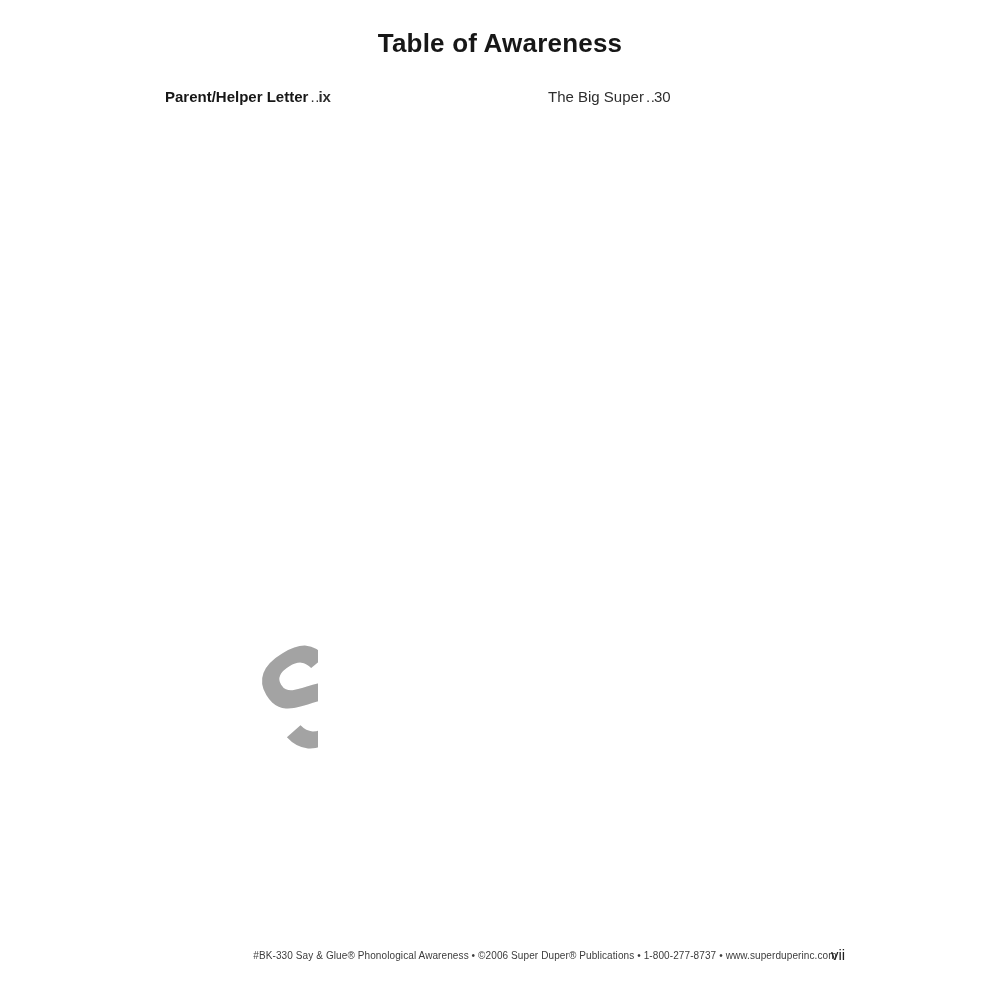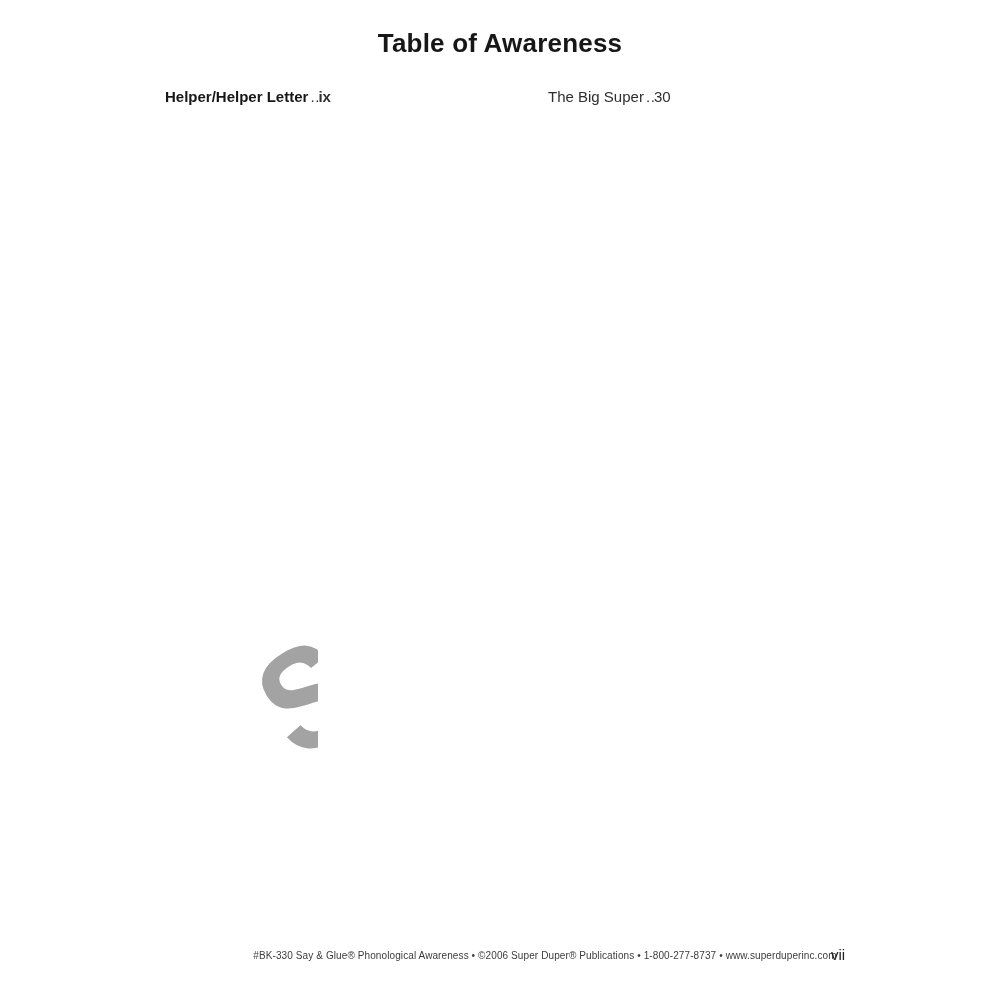--- a/index.html
+++ b/index.html
@@ -87,21 +87,21 @@
 
 <div class="page">
 
   <h1 class="title">Table of Awareness</h1>
 
   <div class="watermark" style="color: rgb(163, 163, 163);">SAMPLE</div>
 
   <div class="toc-col" id="col-0">
       <div class="toc-section">
         <div class="toc-row bold">
-          <span class="label">Helper/Helper Letter</span>
+          <span class="label">Parent/Helper Letter</span>
           <span class="leader">..................................................................................................................................</span>
           <span class="page">ix</span>
         </div>
       </div>
     </div>
 
   <div class="toc-col" id="col-1">
       <div class="toc-section">
         <div class="toc-row indent">
           <span class="label">The Big Super</span>

